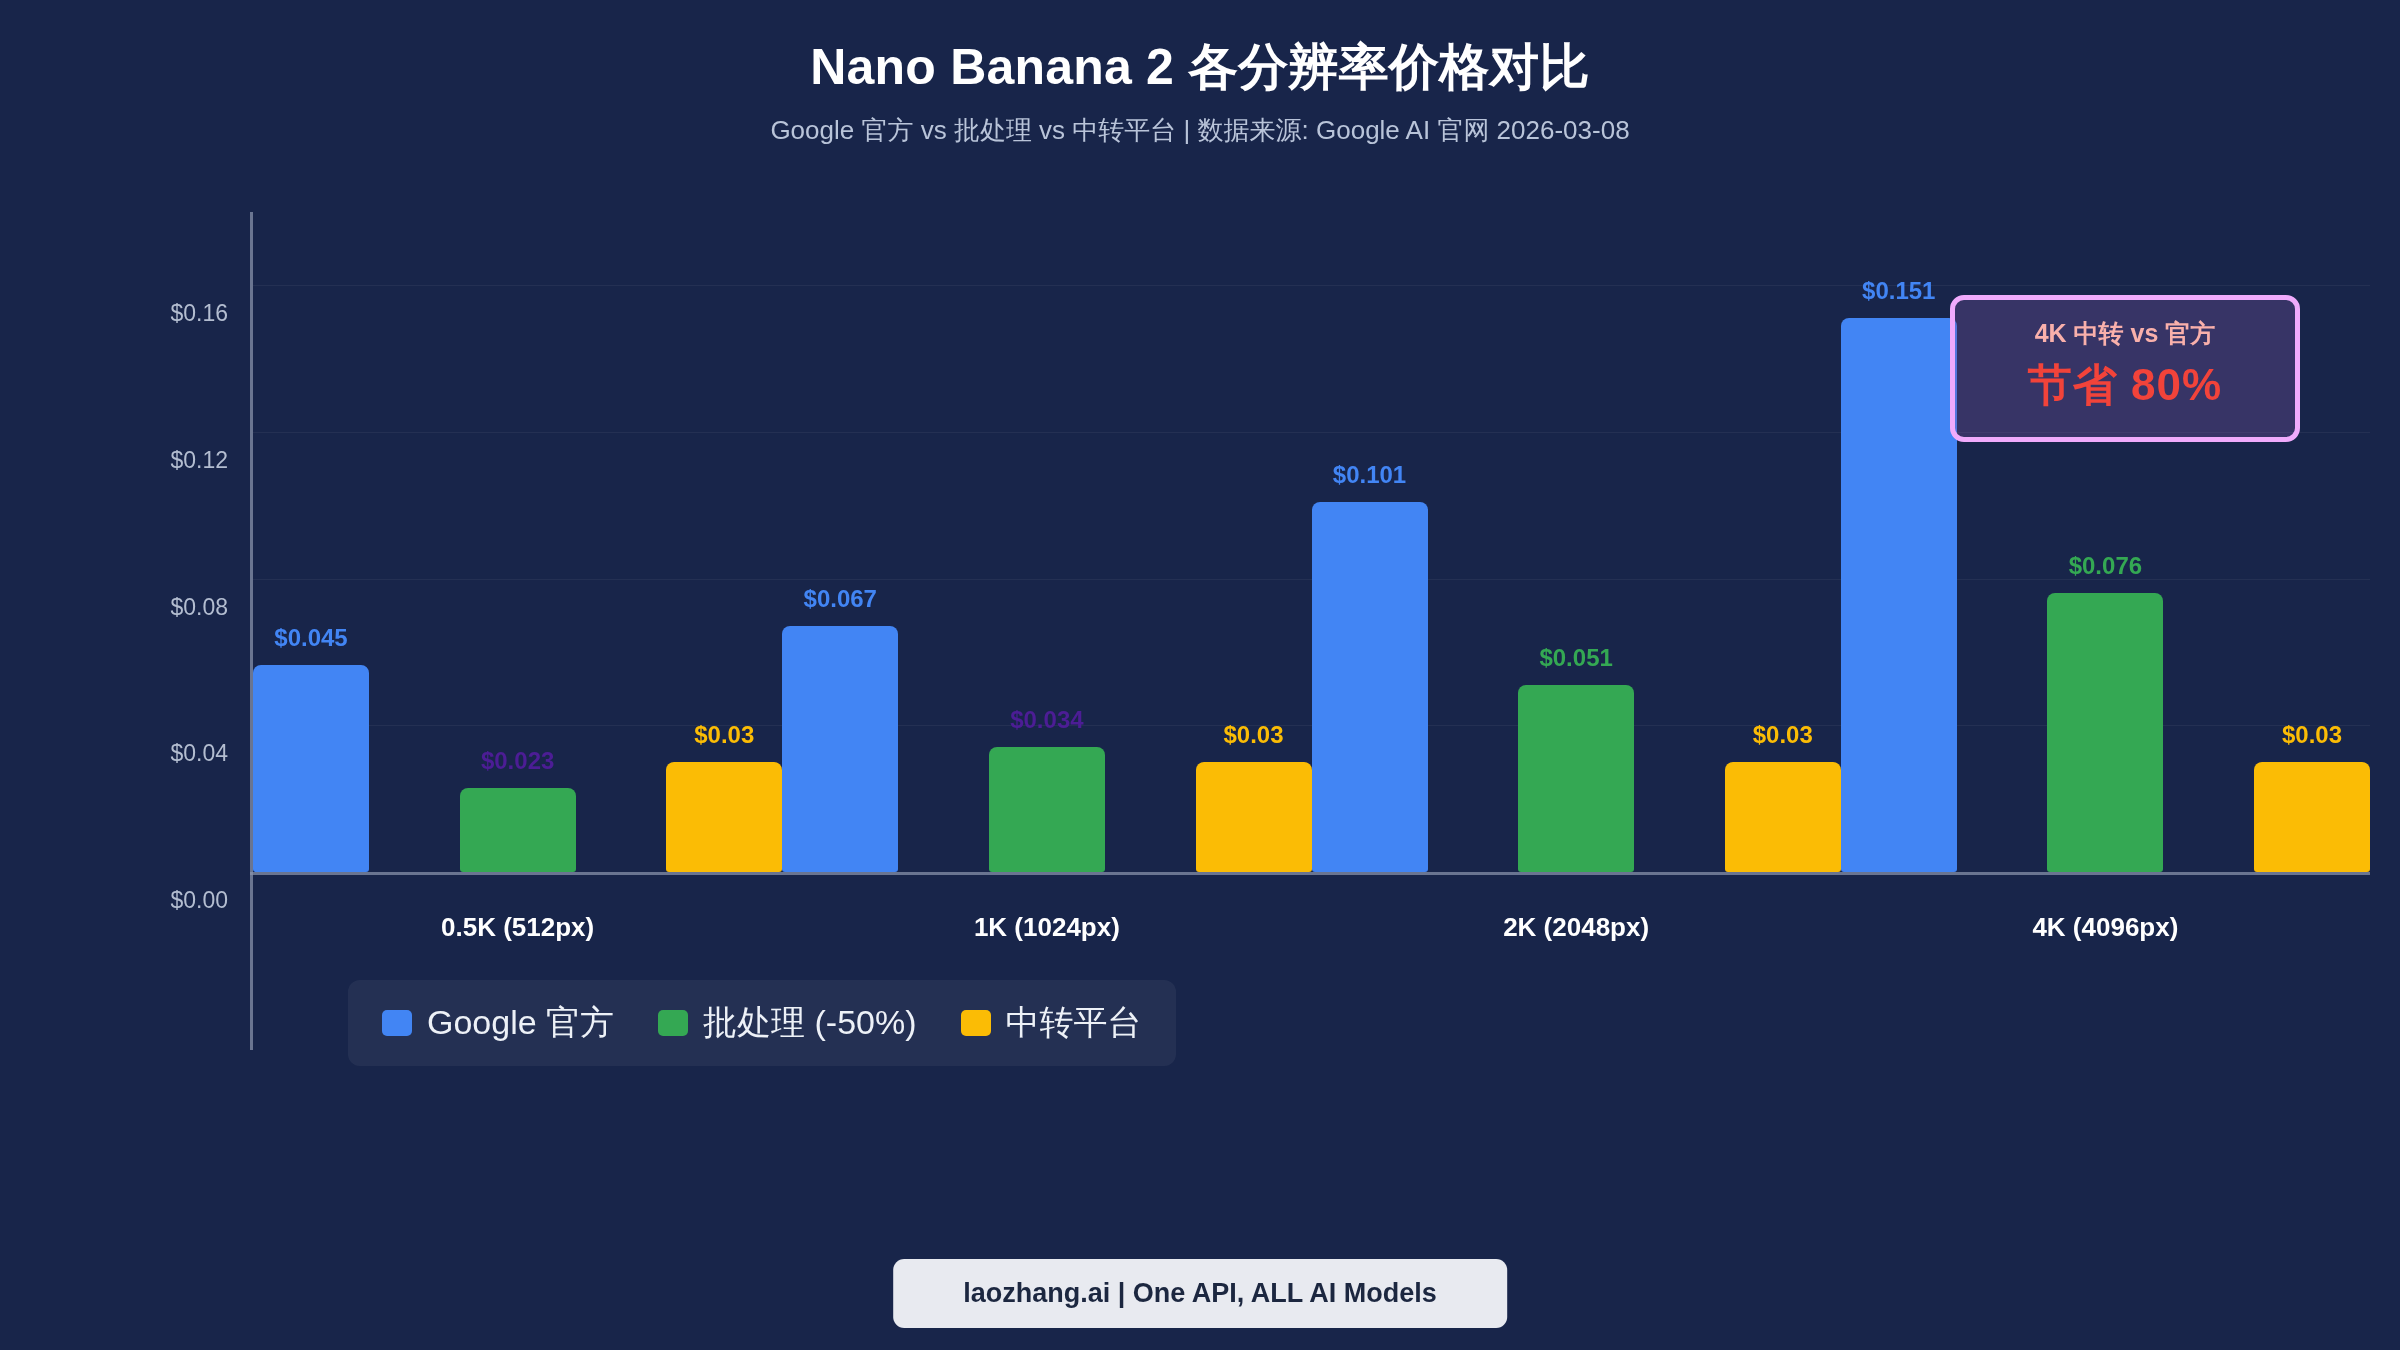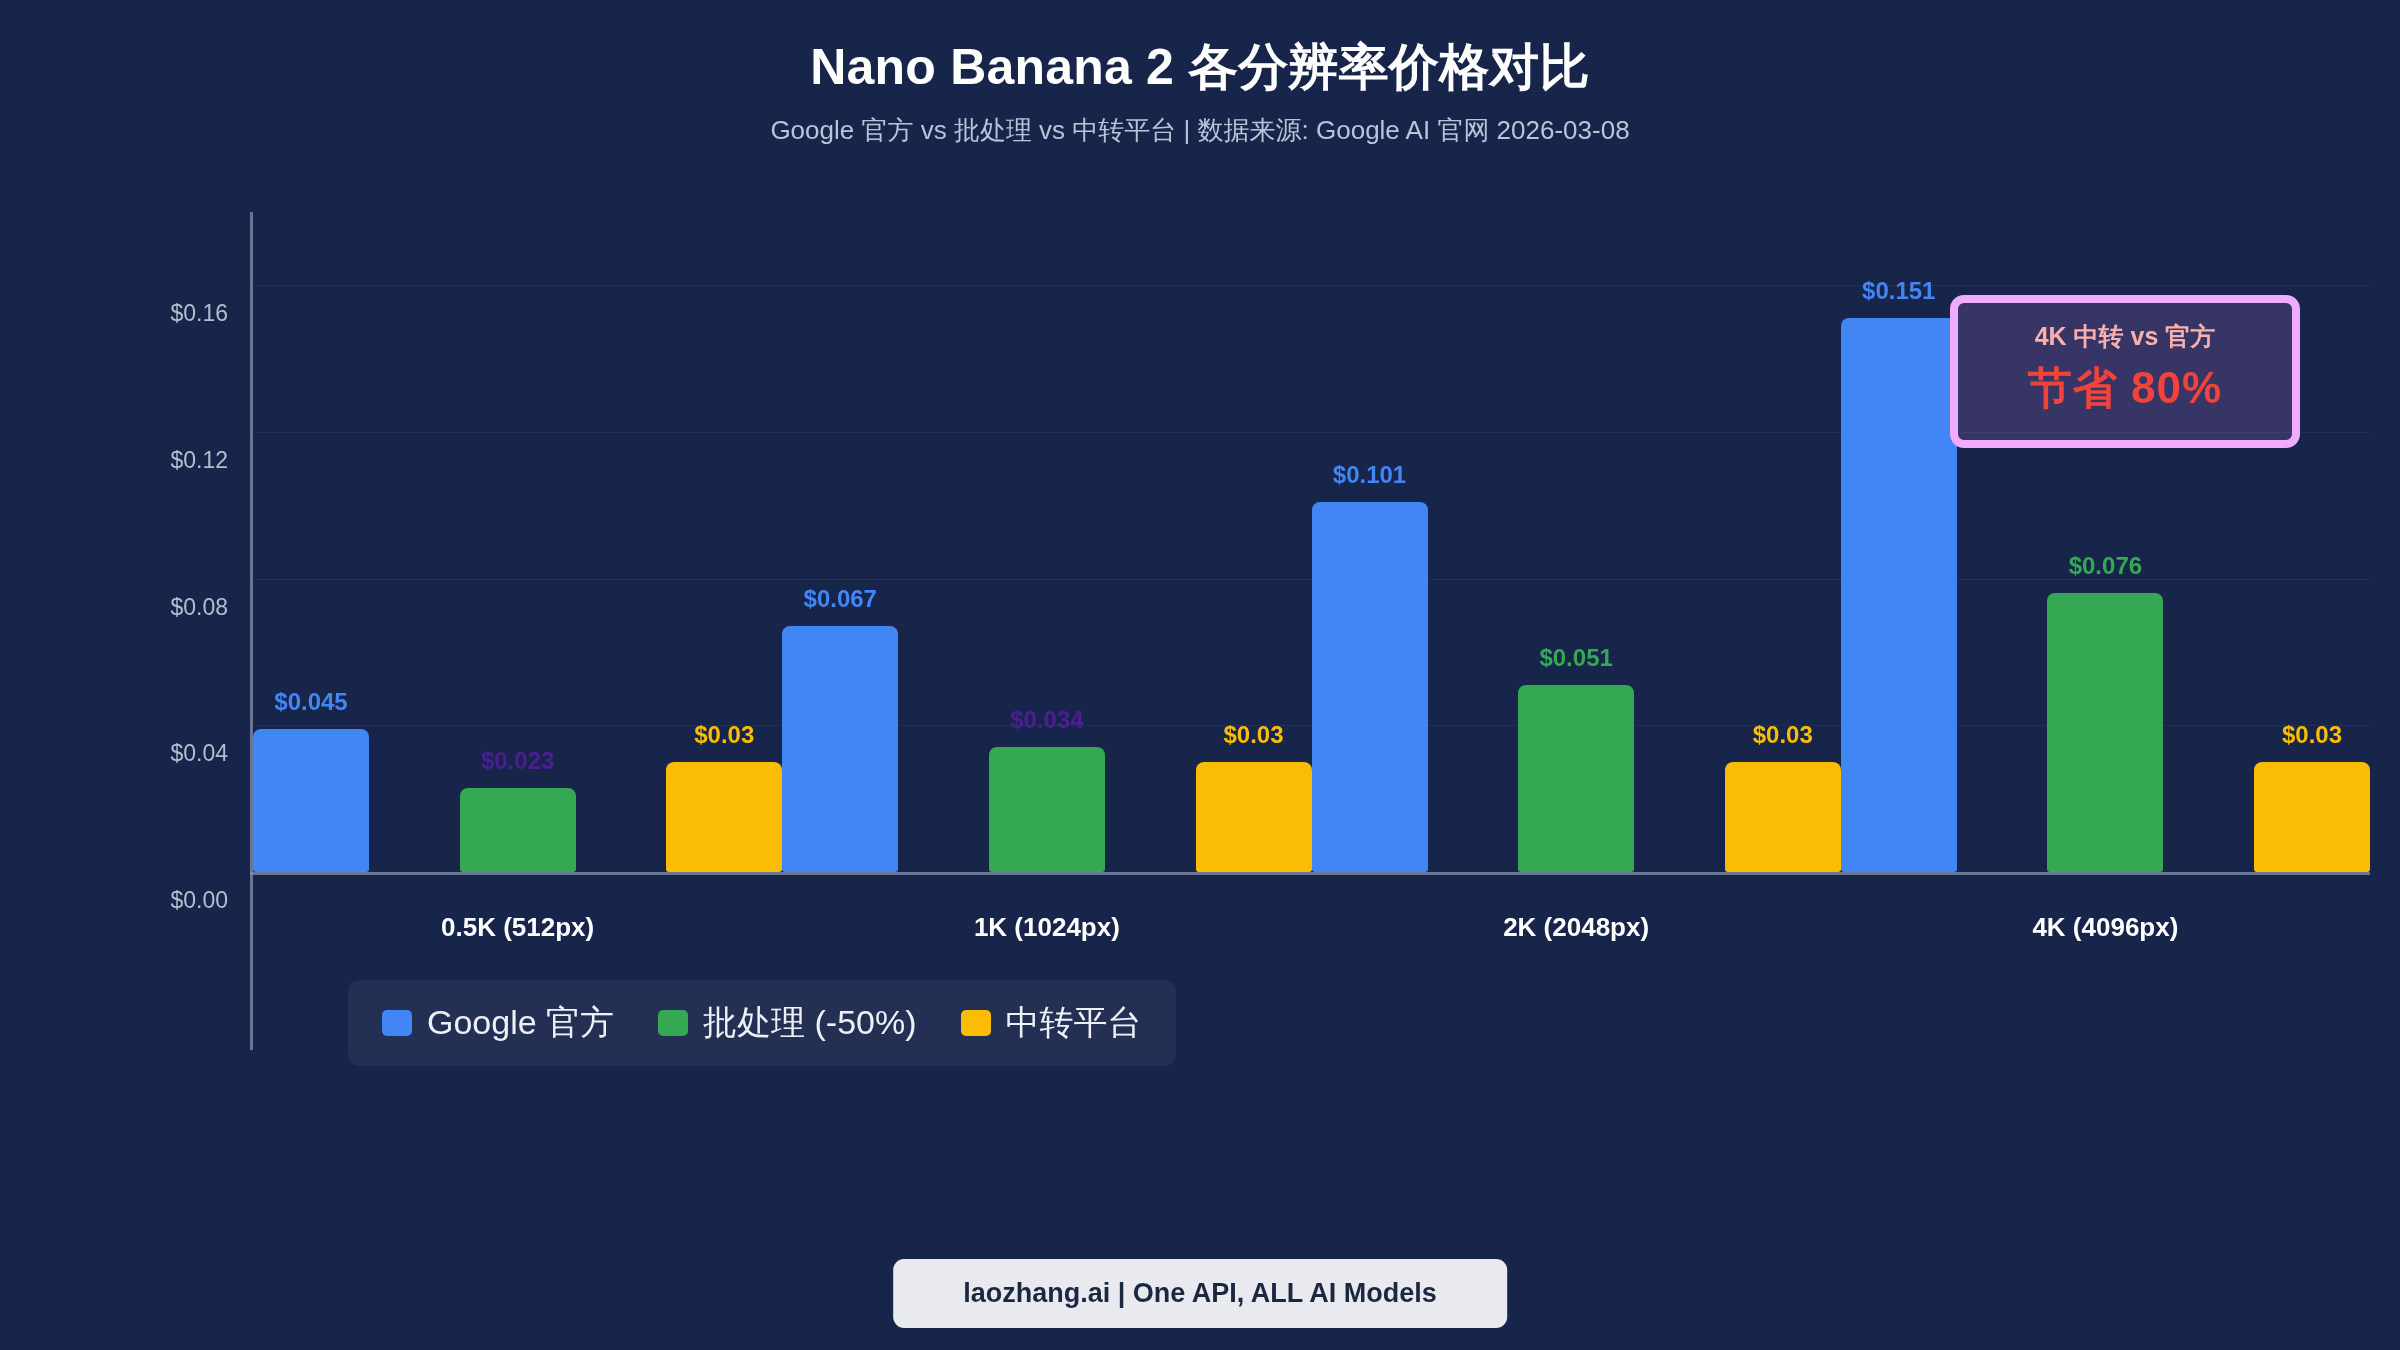--- a/index.html
+++ b/index.html
@@ -123,21 +123,21 @@
     color: #ffffff;
   }
 
   
   .annotation {
     position: absolute;
     left: 1950px;
     top: 295px;
     width: 350px;
     padding: 17px 10px 22px;
-    border: 8px solid #f0abfc;
+    border: 5px solid #f0abfc;
     border-radius: 14px;
     background: rgba(128,90,170,0.30);
     text-align: center;
   }
   .annotation-top {
     font-size: 25px;
     font-weight: bold;
     color: #f9b0ab;
     margin-bottom: 6px;
   }
@@ -199,21 +199,21 @@
   <div id="yticks">
       <div class="ytick" style="top: 660px;">$0.00</div>
       <div class="ytick" style="top: 513.333px;">$0.04</div>
       <div class="ytick" style="top: 366.667px;">$0.08</div>
       <div class="ytick" style="top: 220px;">$0.12</div>
       <div class="ytick" style="top: 73.3333px;">$0.16</div>
     </div>
   <div class="groups" id="groups">
       <div class="group">
         <div class="bar-slot">
-          <div class="bar" style="height: 143px; background: rgb(66, 133, 244);">
+          <div class="bar" style="height: 207px; background: rgb(66, 133, 244);">
             <div class="bar-label" style="color: rgb(66, 133, 244);">$0.045</div>
           </div>
         </div>
         <div class="bar-slot">
           <div class="bar" style="height: 84.3333px; background: rgb(52, 168, 83);">
             <div class="bar-label" style="color: #4c1d95;">$0.023</div>
           </div>
         </div>
         <div class="bar-slot">
           <div class="bar" style="height: 110px; background: rgb(251, 188, 5);">

